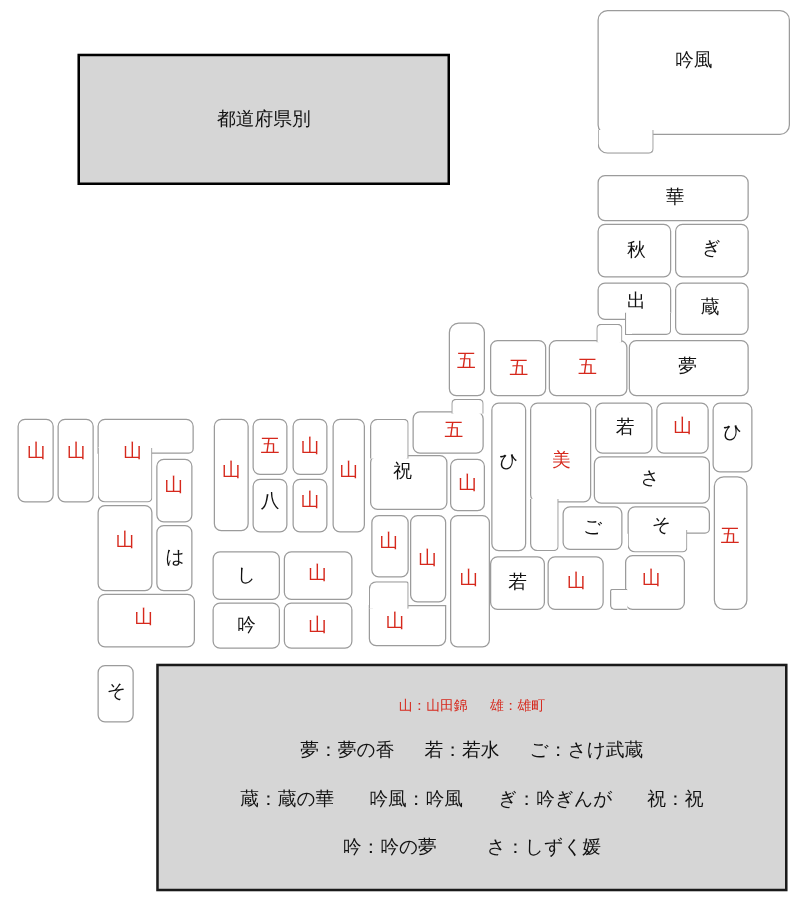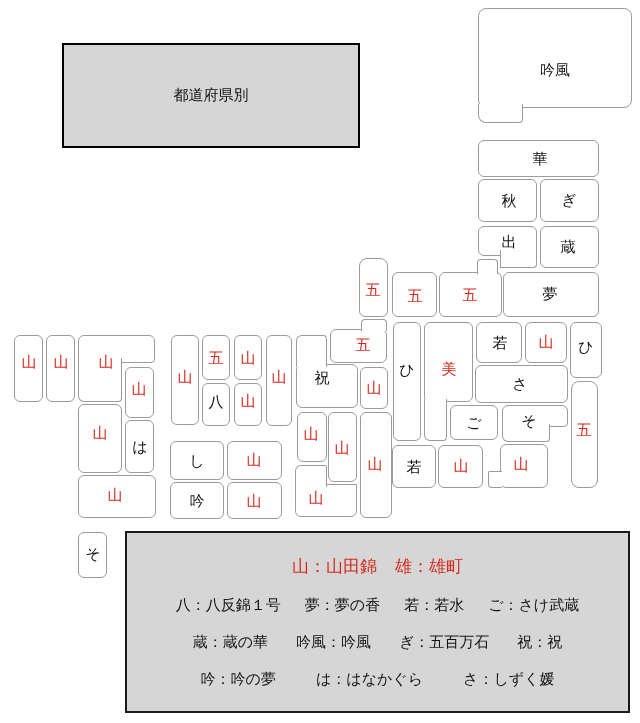--- a/index.html
+++ b/index.html
@@ -8,21 +8,21 @@
   #stage{position:absolute;inset:0;width:640px;height:723px;}
   .panel{position:absolute;background:#d6d6d6;box-sizing:border-box;}
   #title-box{left:62px;top:43px;width:298px;height:105px;border:2px solid #000;
              display:flex;flex-direction:column;align-items:center;justify-content:center;gap:7px;}
   #title-line1{font-size:15px;color:#111;}
   #title-line2{font-size:21px;color:#111;letter-spacing:.5px;}
   #legend-box{left:125px;top:531px;width:505px;height:182px;border:2px solid #1a1a1a;
               display:flex;flex-direction:column;justify-content:space-evenly;padding:4px 0;}
   .leg-row{display:flex;justify-content:center;align-items:center;white-space:nowrap;}
   .leg-row.black{font-size:15px;color:#111;}
-  .leg-row.red{font-size:17px;color:var(--red);justify-content:center;}
+  .leg-row.red{font-size:11px;color:var(--red);justify-content:center;}
   .box{position:absolute;background:#fff;box-sizing:border-box;}
   .rlabel{position:absolute;transform:translate(-50%,-50%);font-size:15px;color:#111;
           white-space:nowrap;z-index:5;line-height:1;}
   .rlabel.red{color:var(--red);}
 </style>
 </head>
 <body>
 
 <div id="stage">
 
@@ -31,41 +31,39 @@
   </div>
 
   <div id="map-canvas"></div>
 
   <div id="legend-box" class="panel">
       <div class="leg-row red" style="gap: 18px;">
         <span>山：山田錦</span>
         <span>雄：雄町</span>
       </div>
       <div class="leg-row black" style="gap: 24px;">
-        <span>八：八反錦１号</span>
         <span>夢：夢の香</span>
         <span>若：若水</span>
         <span>ご：さけ武蔵</span>
       </div>
       <div class="leg-row black" style="gap: 28px;">
         <span>蔵：蔵の華</span>
         <span>吟風：吟風</span>
-        <span>ぎ：五百万石</span>
+        <span>ぎ：吟ぎんが</span>
         <span>祝：祝</span>
       </div>
       <div class="leg-row black" style="gap: 40px;">
         <span>吟：吟の夢</span>
-        <span>は：はなかぐら</span>
         <span>さ：しずく媛</span>
       </div>
     </div>
 
 <div class="box" style="left: 478px; top: 8px; width: 154px; height: 100px; border-width: 1.5px; border-style: solid; border-color: rgb(155, 155, 155); border-radius: 8px;"></div>
     <div class="box" style="left: 478px; top: 104px; width: 45px; height: 19px; border-left: 1.5px solid rgb(155, 155, 155); border-top: none; border-right: 1.5px solid rgb(155, 155, 155); border-bottom: 1.5px solid rgb(155, 155, 155); border-radius: 0px 0px 4px 8px; z-index: 2;"></div>
-    <div class="rlabel" style="left: 555px; top: 69px;">吟風</div>
+    <div class="rlabel" style="left: 555px; top: 48px;">吟風</div>
     <div class="box" style="left: 478px; top: 140px; width: 121px; height: 37px; border-width: 1.5px; border-style: solid; border-color: rgb(155, 155, 155); border-radius: 6px;"></div>
     <div class="rlabel" style="left: 540px; top: 158px;">華</div>
     <div class="box" style="left: 478px; top: 179px; width: 59px; height: 43px; border-width: 1.5px; border-style: solid; border-color: rgb(155, 155, 155); border-radius: 6px;"></div>
     <div class="rlabel" style="left: 509px; top: 200px;">秋</div>
     <div class="box" style="left: 540px; top: 179px; width: 59px; height: 43px; border-width: 1.5px; border-style: solid; border-color: rgb(155, 155, 155); border-radius: 6px;"></div>
     <div class="rlabel" style="left: 569px; top: 199px;">ぎ</div>
     <div class="box" style="left: 478px; top: 226px; width: 59px; height: 30px; border-width: 1.5px; border-style: solid; border-color: rgb(155, 155, 155); border-radius: 6px;"></div>
     <div class="box" style="left: 500px; top: 250px; width: 37px; height: 18px; border-left: 1.5px solid rgb(155, 155, 155); border-top: none; border-right: 1.5px solid rgb(155, 155, 155); border-bottom: 1.5px solid rgb(155, 155, 155); border-radius: 0px 0px 4px; z-index: 2;"></div>
     <div class="rlabel" style="left: 509px; top: 241px;">出</div>
     <div class="box" style="left: 540px; top: 226px; width: 59px; height: 42px; border-width: 1.5px; border-style: solid; border-color: rgb(155, 155, 155); border-radius: 6px;"></div>

